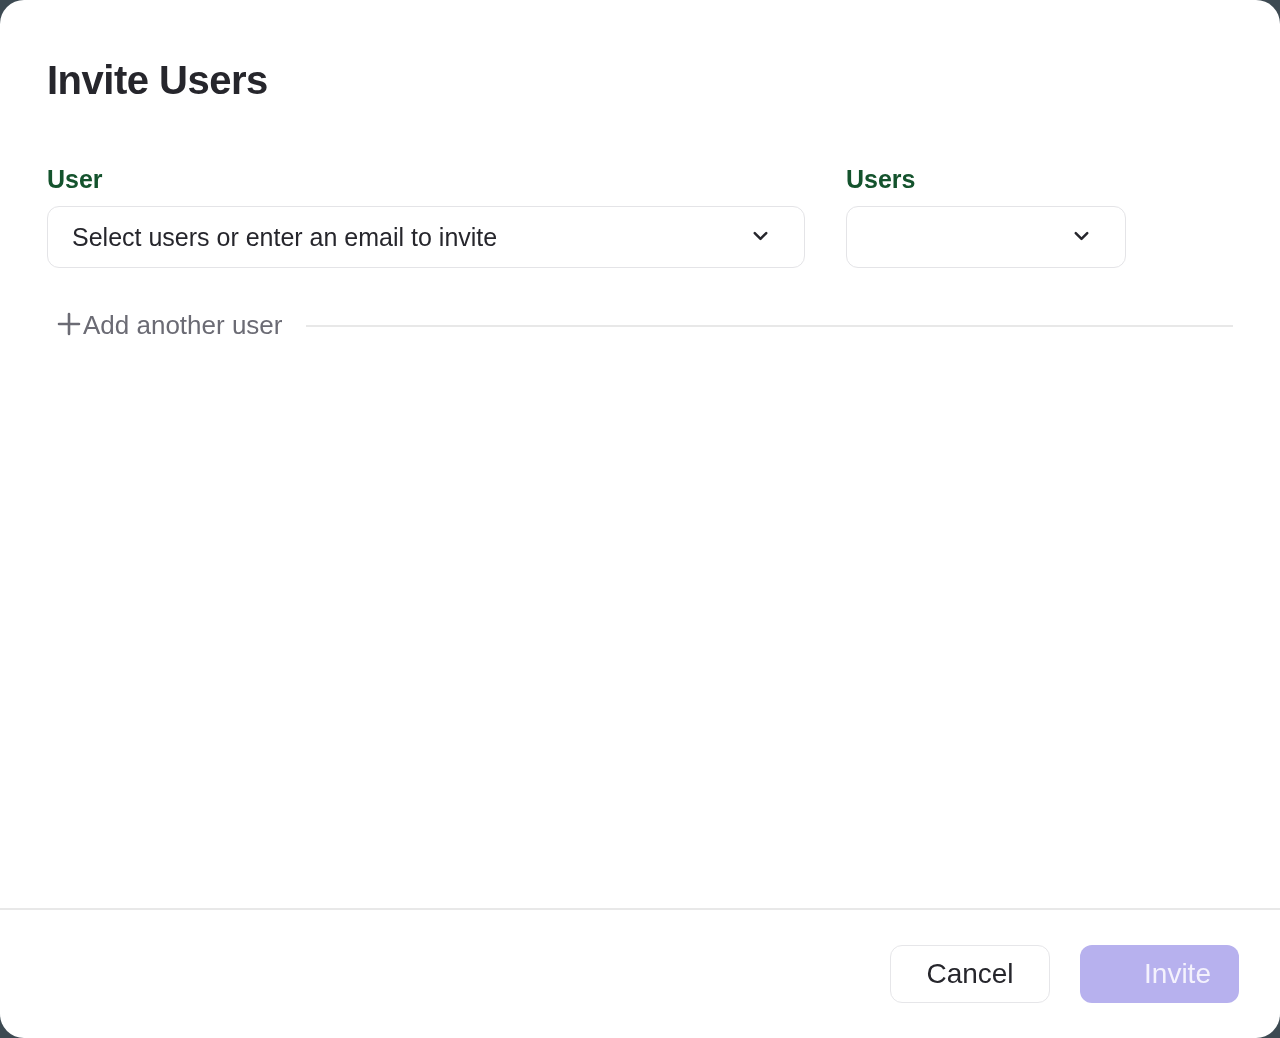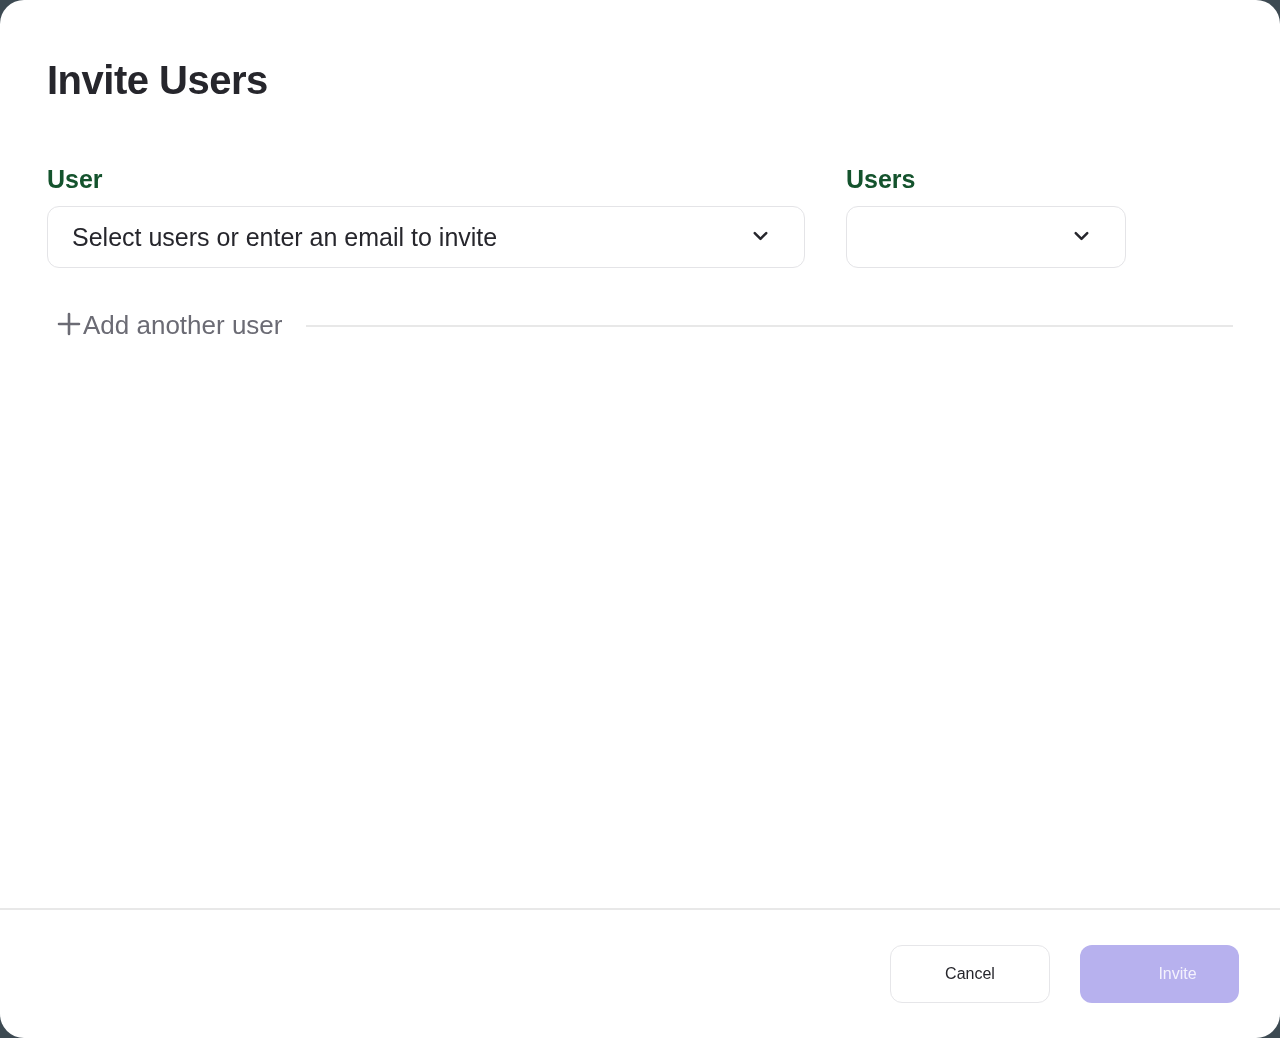--- a/index.html
+++ b/index.html
@@ -94,21 +94,21 @@
     height: 130px;
     display: flex;
     align-items: center;
     justify-content: flex-end;
     gap: 30px;
     padding: 0 41px 0 0;
   }
   .btn {
     height: 58px;
     border-radius: 12px;
-    font-size: 16px;
+    font-size: 28px;
     font-family: "Liberation Sans", sans-serif;
     display: inline-flex;
     align-items: center;
     justify-content: center;
     cursor: pointer;
   }
   .btn-cancel {
     width: 160px;
     background: #ffffff;
     border: 1px solid #e6e6e9;

